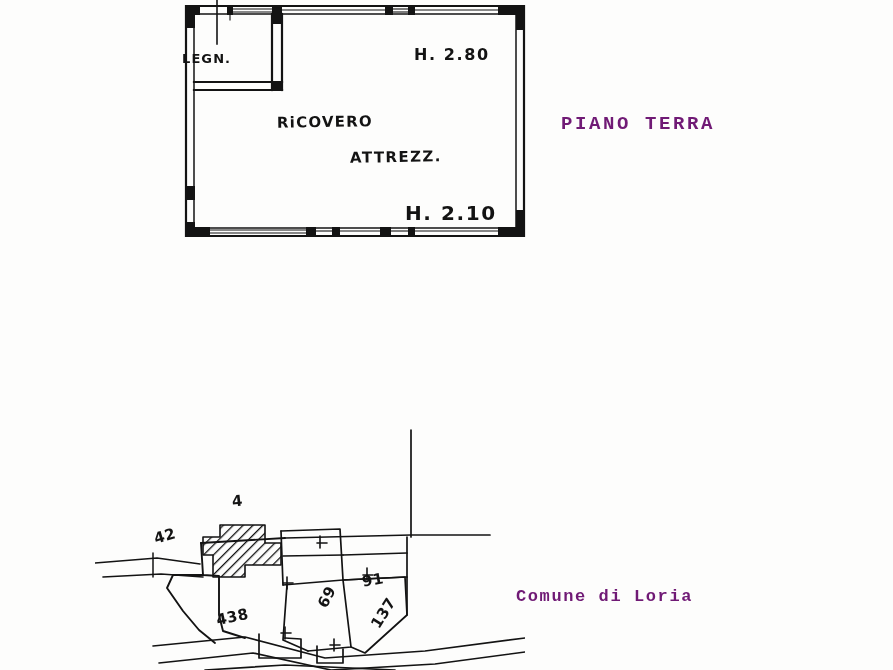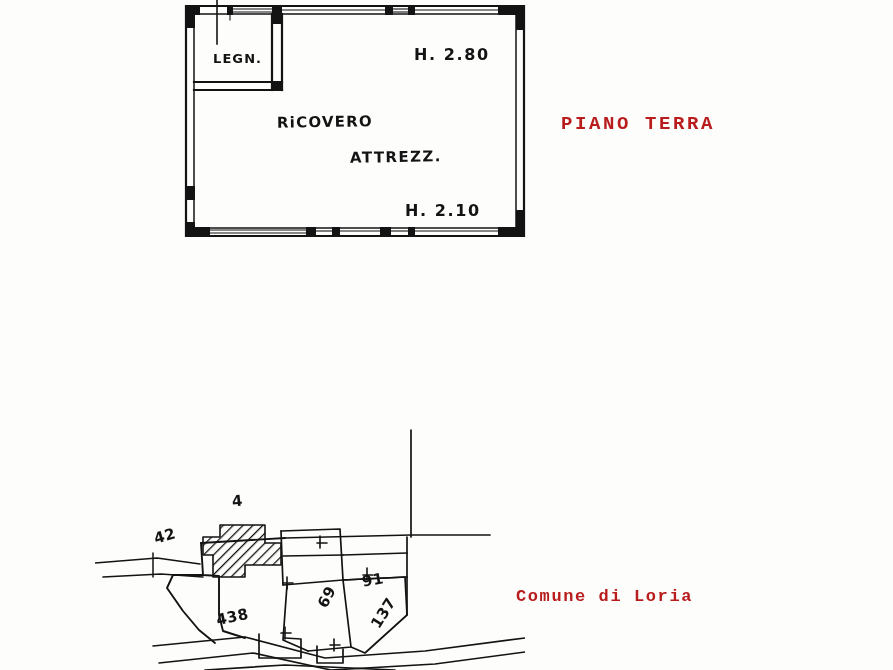--- a/index.html
+++ b/index.html
@@ -6,21 +6,21 @@
   body{
     width:893px;height:670px;position:relative;overflow:hidden;
     font-family:"Liberation Sans",sans-serif;
     background:#fdfdfc;
   }
   .doc{position:absolute;inset:0;}
 
   
   .typed{
     font-family:"Liberation Mono","DejaVu Sans Mono",monospace;
-    color:#b91c1c;
+    color:#701a75;
     letter-spacing:2.0px;
     white-space:pre;
     font-weight:700;
   }
   #piano-terra-label{
     position:absolute;left:561px;top:113px;
     font-size:19px;letter-spacing:2.6px;
   }
   #map-caption{
     position:absolute;left:516px;top:531px;
@@ -37,23 +37,23 @@
   }
 
   
   #floor-plan{position:absolute;left:180px;top:0px;width:350px;height:245px;}
   #floor-plan svg{display:block;}
 
   .plan-text{font-size:14px;letter-spacing:1px;}
 
   #label-ricovero{position:absolute;left:277px;top:113px;font-size:15px;letter-spacing:1.2px;transform:rotate(-1deg);}
   #label-attrezzi{position:absolute;left:350px;top:148px;font-size:15px;letter-spacing:1.4px;transform:rotate(-1deg);}
-  #label-legna{position:absolute;left:213px;top:51px;font-size:13px;letter-spacing:1.1px;}
+  #label-legna{position:absolute;left:182px;top:51px;font-size:13px;letter-spacing:1.1px;}
   #label-h280{position:absolute;left:414px;top:29px;font-size:16px;letter-spacing:1.6px;margin-top:16px;}
-  #label-h210{position:absolute;left:405px;top:201px;font-size:16px;letter-spacing:1.6px;}
+  #label-h210{position:absolute;left:405px;top:201px;font-size:20px;letter-spacing:1.6px;}
 
   
   #cadastral-map{position:absolute;left:95px;top:425px;width:430px;height:245px;}
   #cadastral-map svg{display:block;}
 
   .map-num{font-size:15px;letter-spacing:0.5px;}
   #num-438{position:absolute;left:216px;top:608px;transform:rotate(-12deg);}
   #num-69{position:absolute;left:316px;top:588px;transform:rotate(-62deg);}
   #num-91{position:absolute;left:362px;top:571px;transform:rotate(-10deg);}
   #num-137{position:absolute;left:367px;top:604px;transform:rotate(-58deg);}

